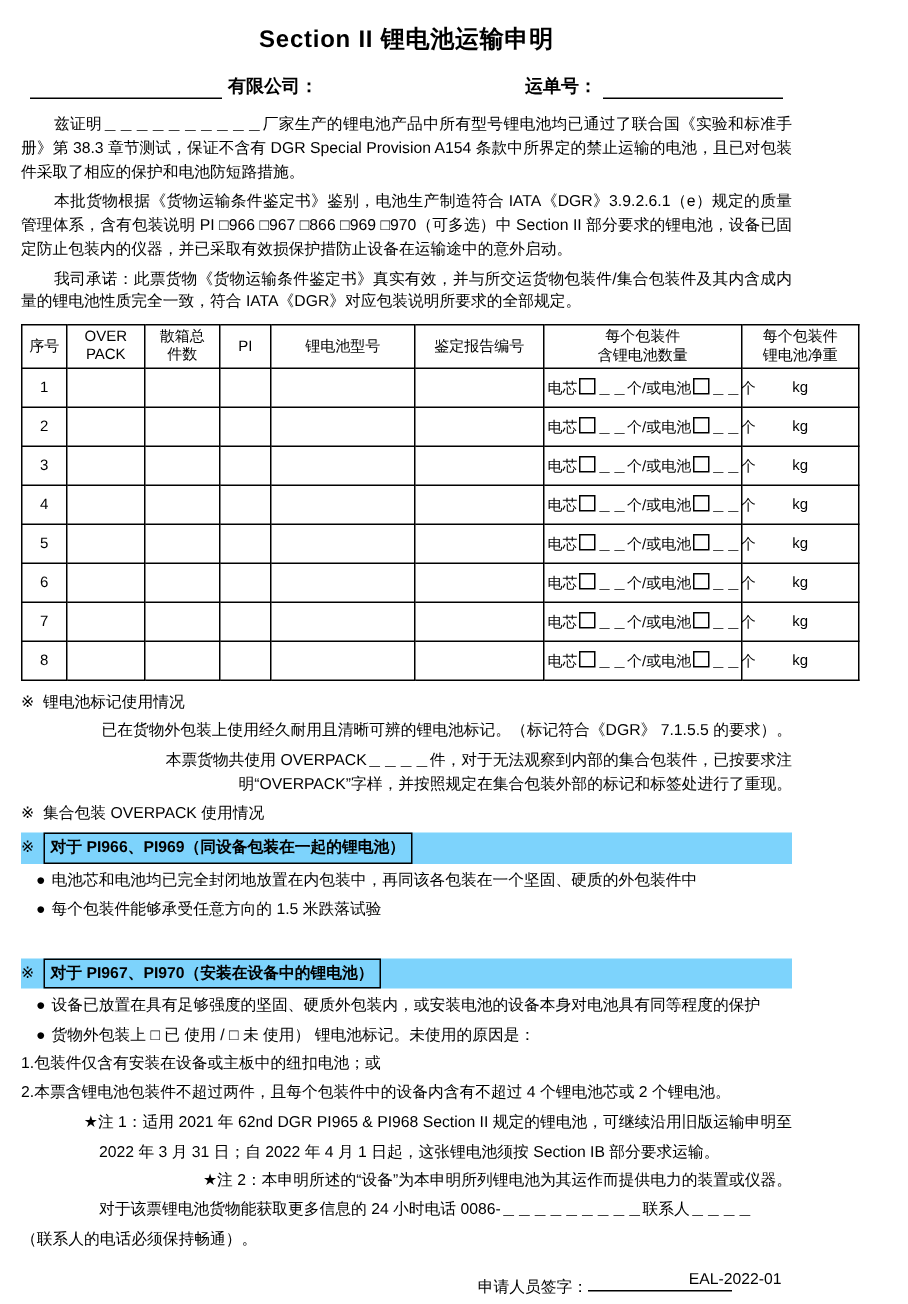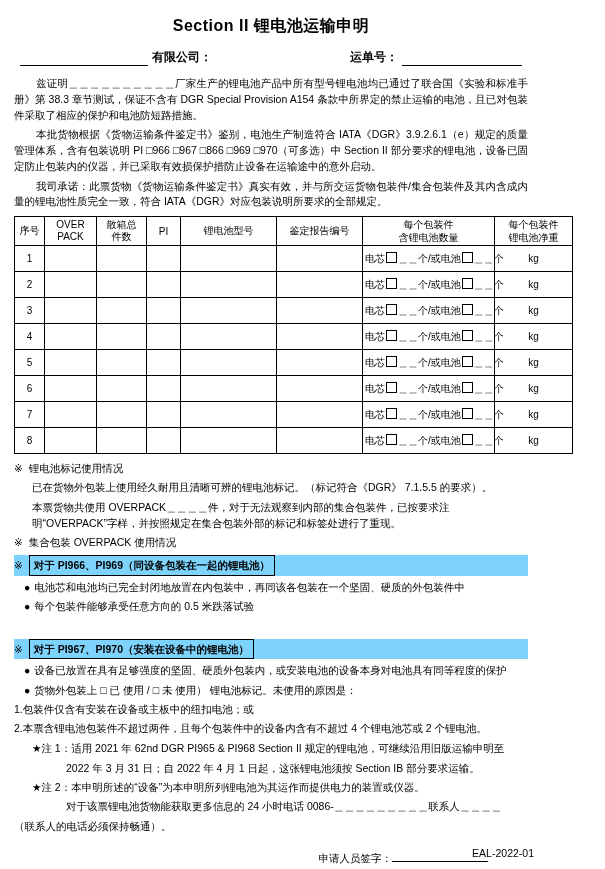--- a/index.html
+++ b/index.html
@@ -80,21 +80,21 @@
     white-space:nowrap;
   }
   .cell-kg{text-align:right;padding-right:6px;font-size:9.5px;}
 
   .note{
     font-size:10.5px;
     line-height:1.55;
     margin:3px 0 0 0;
   }
   .note .mk{margin-right:3px;}
-  .indent1{padding-left:18px;}
+  .indent1{padding-left:18px;text-align:right;}
   .indent2{padding-left:10px;}
   .hl{background:#7dd3fc;}
   .bordered-head{
     display:inline-block;
     border:1px solid #000;
     padding:1px 4px;
     font-weight:bold;
     font-size:10.5px;
   }
   .bul{margin-right:4px;}
@@ -102,21 +102,21 @@
   .sig{
     margin-top:14px;
     font-size:10.5px;
     line-height:2.0;
     text-align:right;
     padding-right:40px;
   }
   .sig .ul{width:96px;}
   .footer{
     position:absolute;
-    right:8px;
+    right:21px;
     bottom:10px;
     font-size:10.5px;
   }
 </style>
 </head>
 <body>
 
 <div class="page">
 
   <div class="title">Section II 锂电池运输申明</div>
@@ -261,21 +261,21 @@
   </div>
 
   <div class="note hl" style="margin-top:5px">
     <span class="mk">※</span>
     <span class="bordered-head">对于 PI966、PI969（同设备包装在一起的锂电池）</span>
   </div>
   <div class="note indent2">
     <span class="bul">●</span><span>电池芯和电池均已完全封闭地放置在内包装中，再同该各包装在一个坚固、硬质的外包装件中</span>
   </div>
   <div class="note indent2">
-    <span class="bul">●</span><span>每个包装件能够承受任意方向的 0.5 米跌落试验</span>
+    <span class="bul">●</span><span>每个包装件能够承受任意方向的 1.5 米跌落试验</span>
   </div>
 
   <div class="note hl" style="margin-top:25px">
     <span class="mk">※</span>
     <span class="bordered-head">对于 PI967、PI970（安装在设备中的锂电池）</span>
   </div>
   <div class="note indent2">
     <span class="bul">●</span><span>设备已放置在具有足够强度的坚固、硬质外包装内，或安装电池的设备本身对电池具有同等程度的保护</span>
   </div>
   <div class="note indent2">

